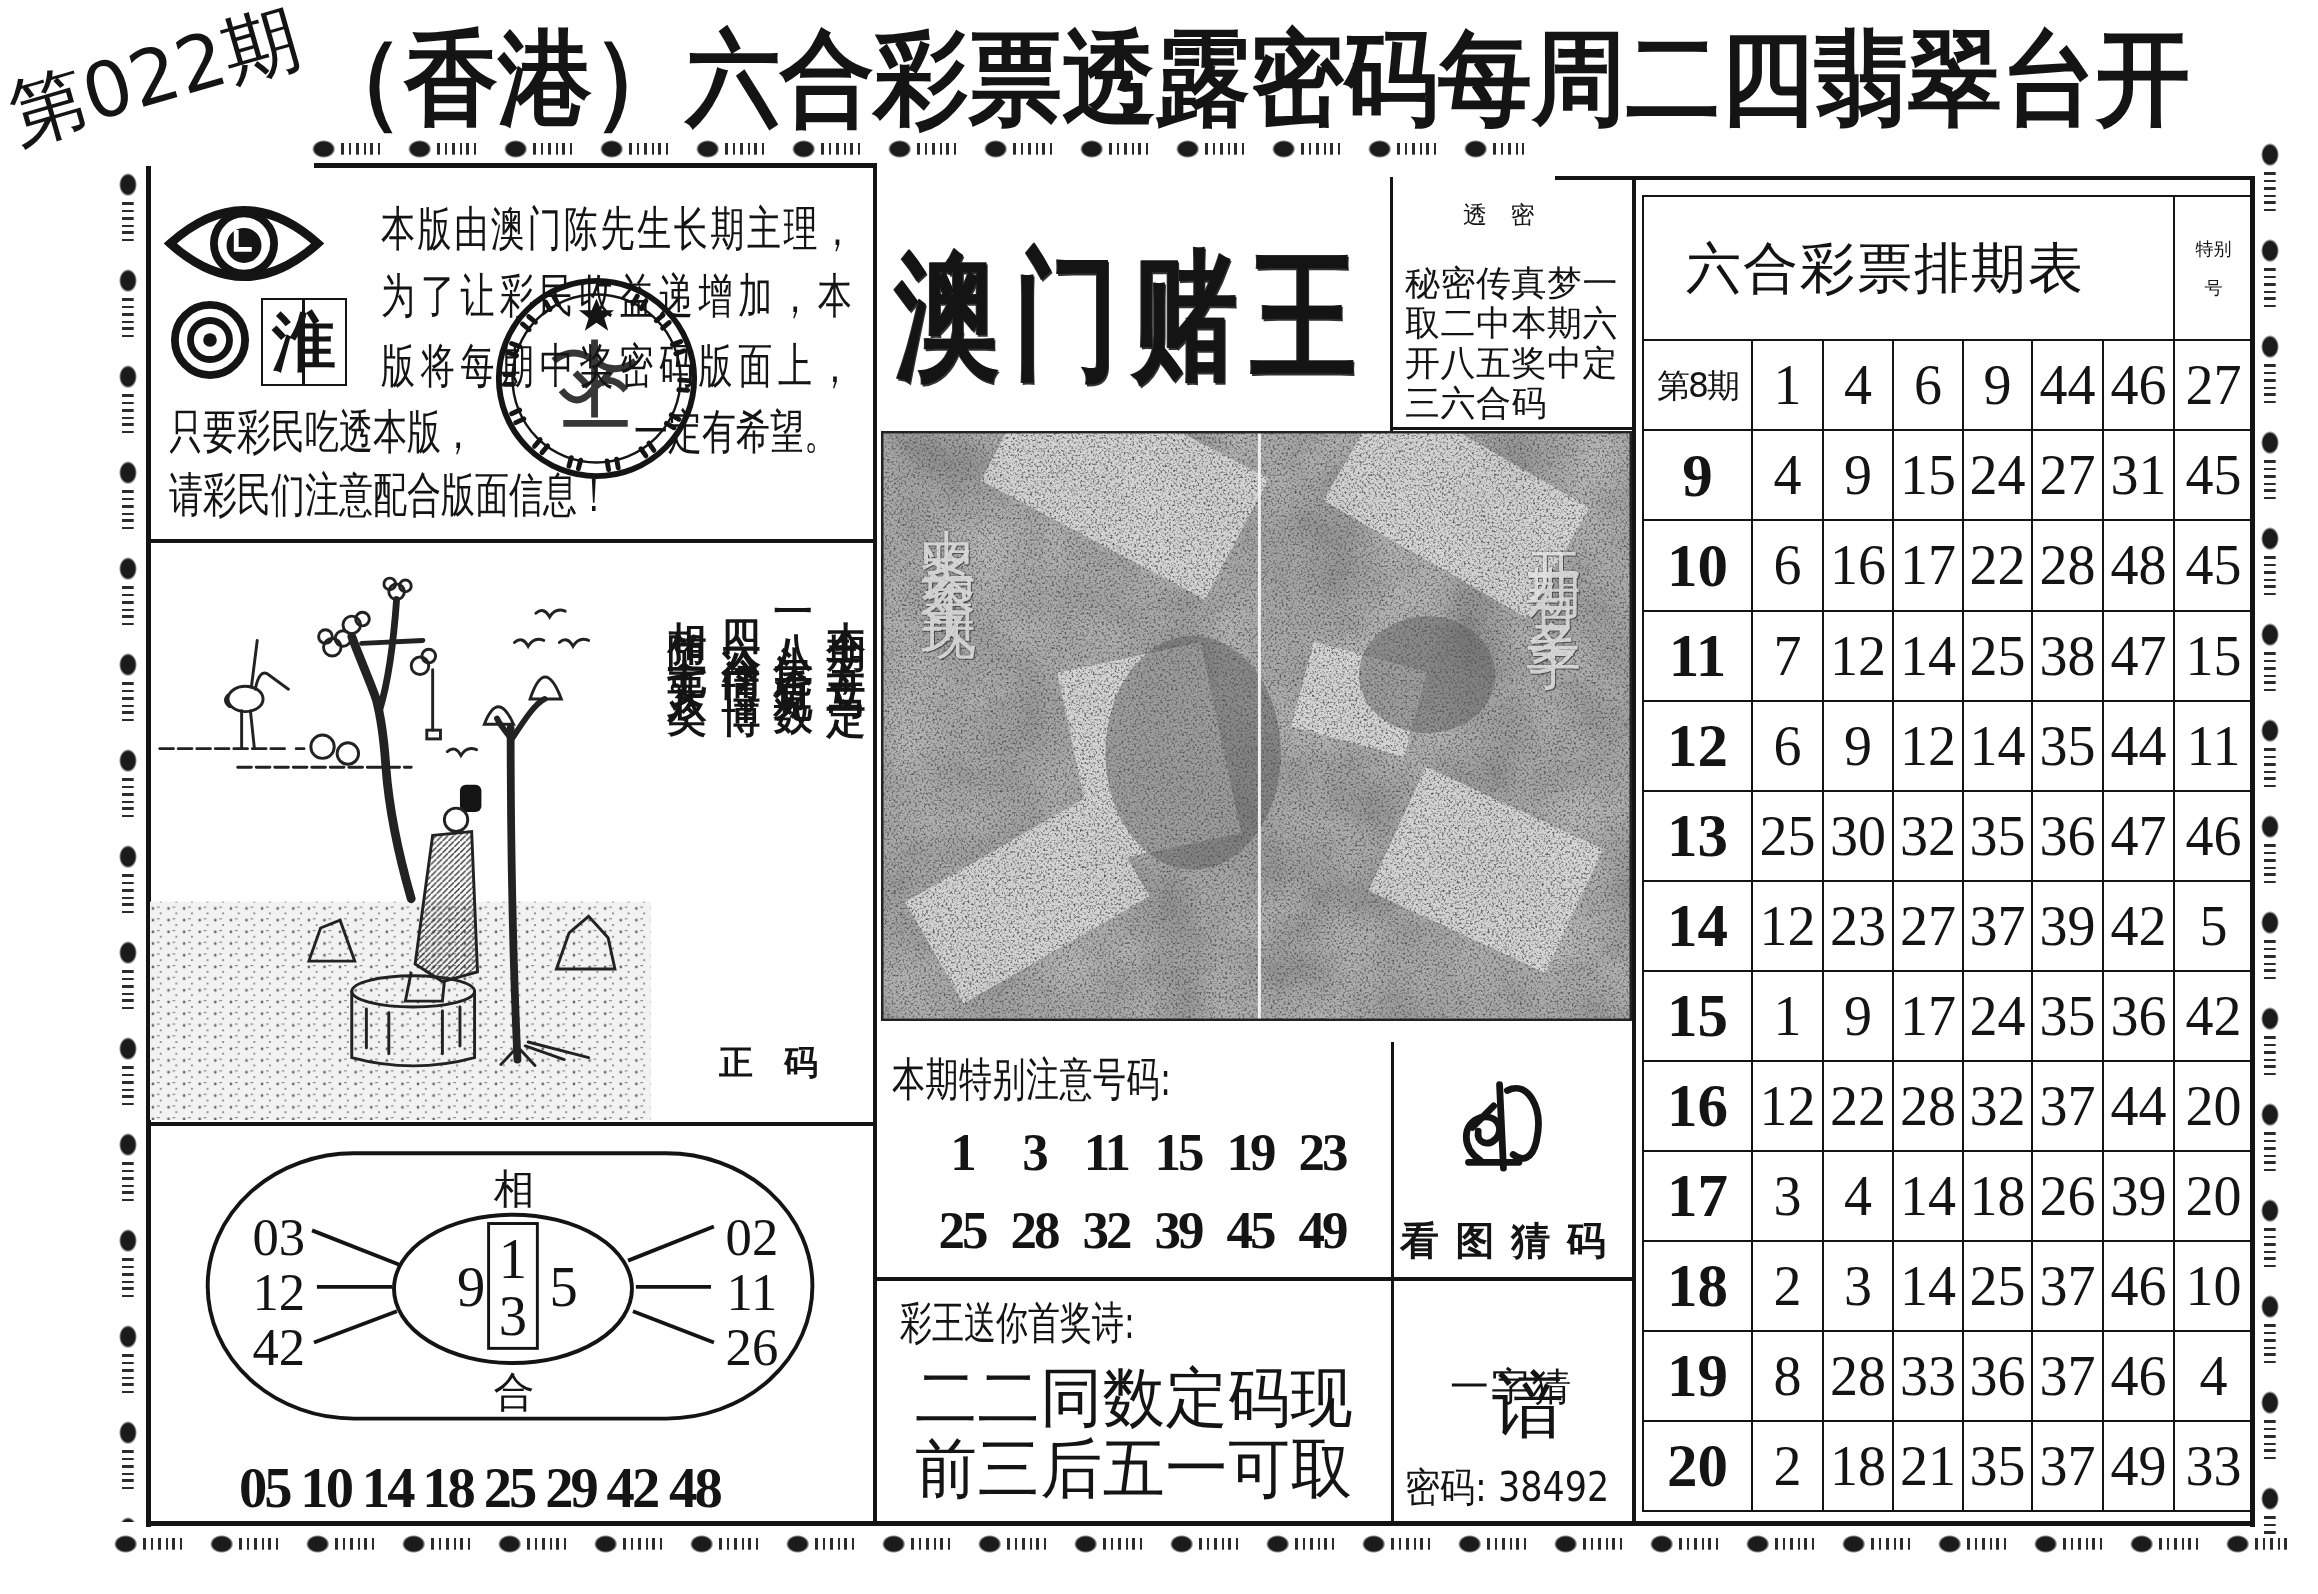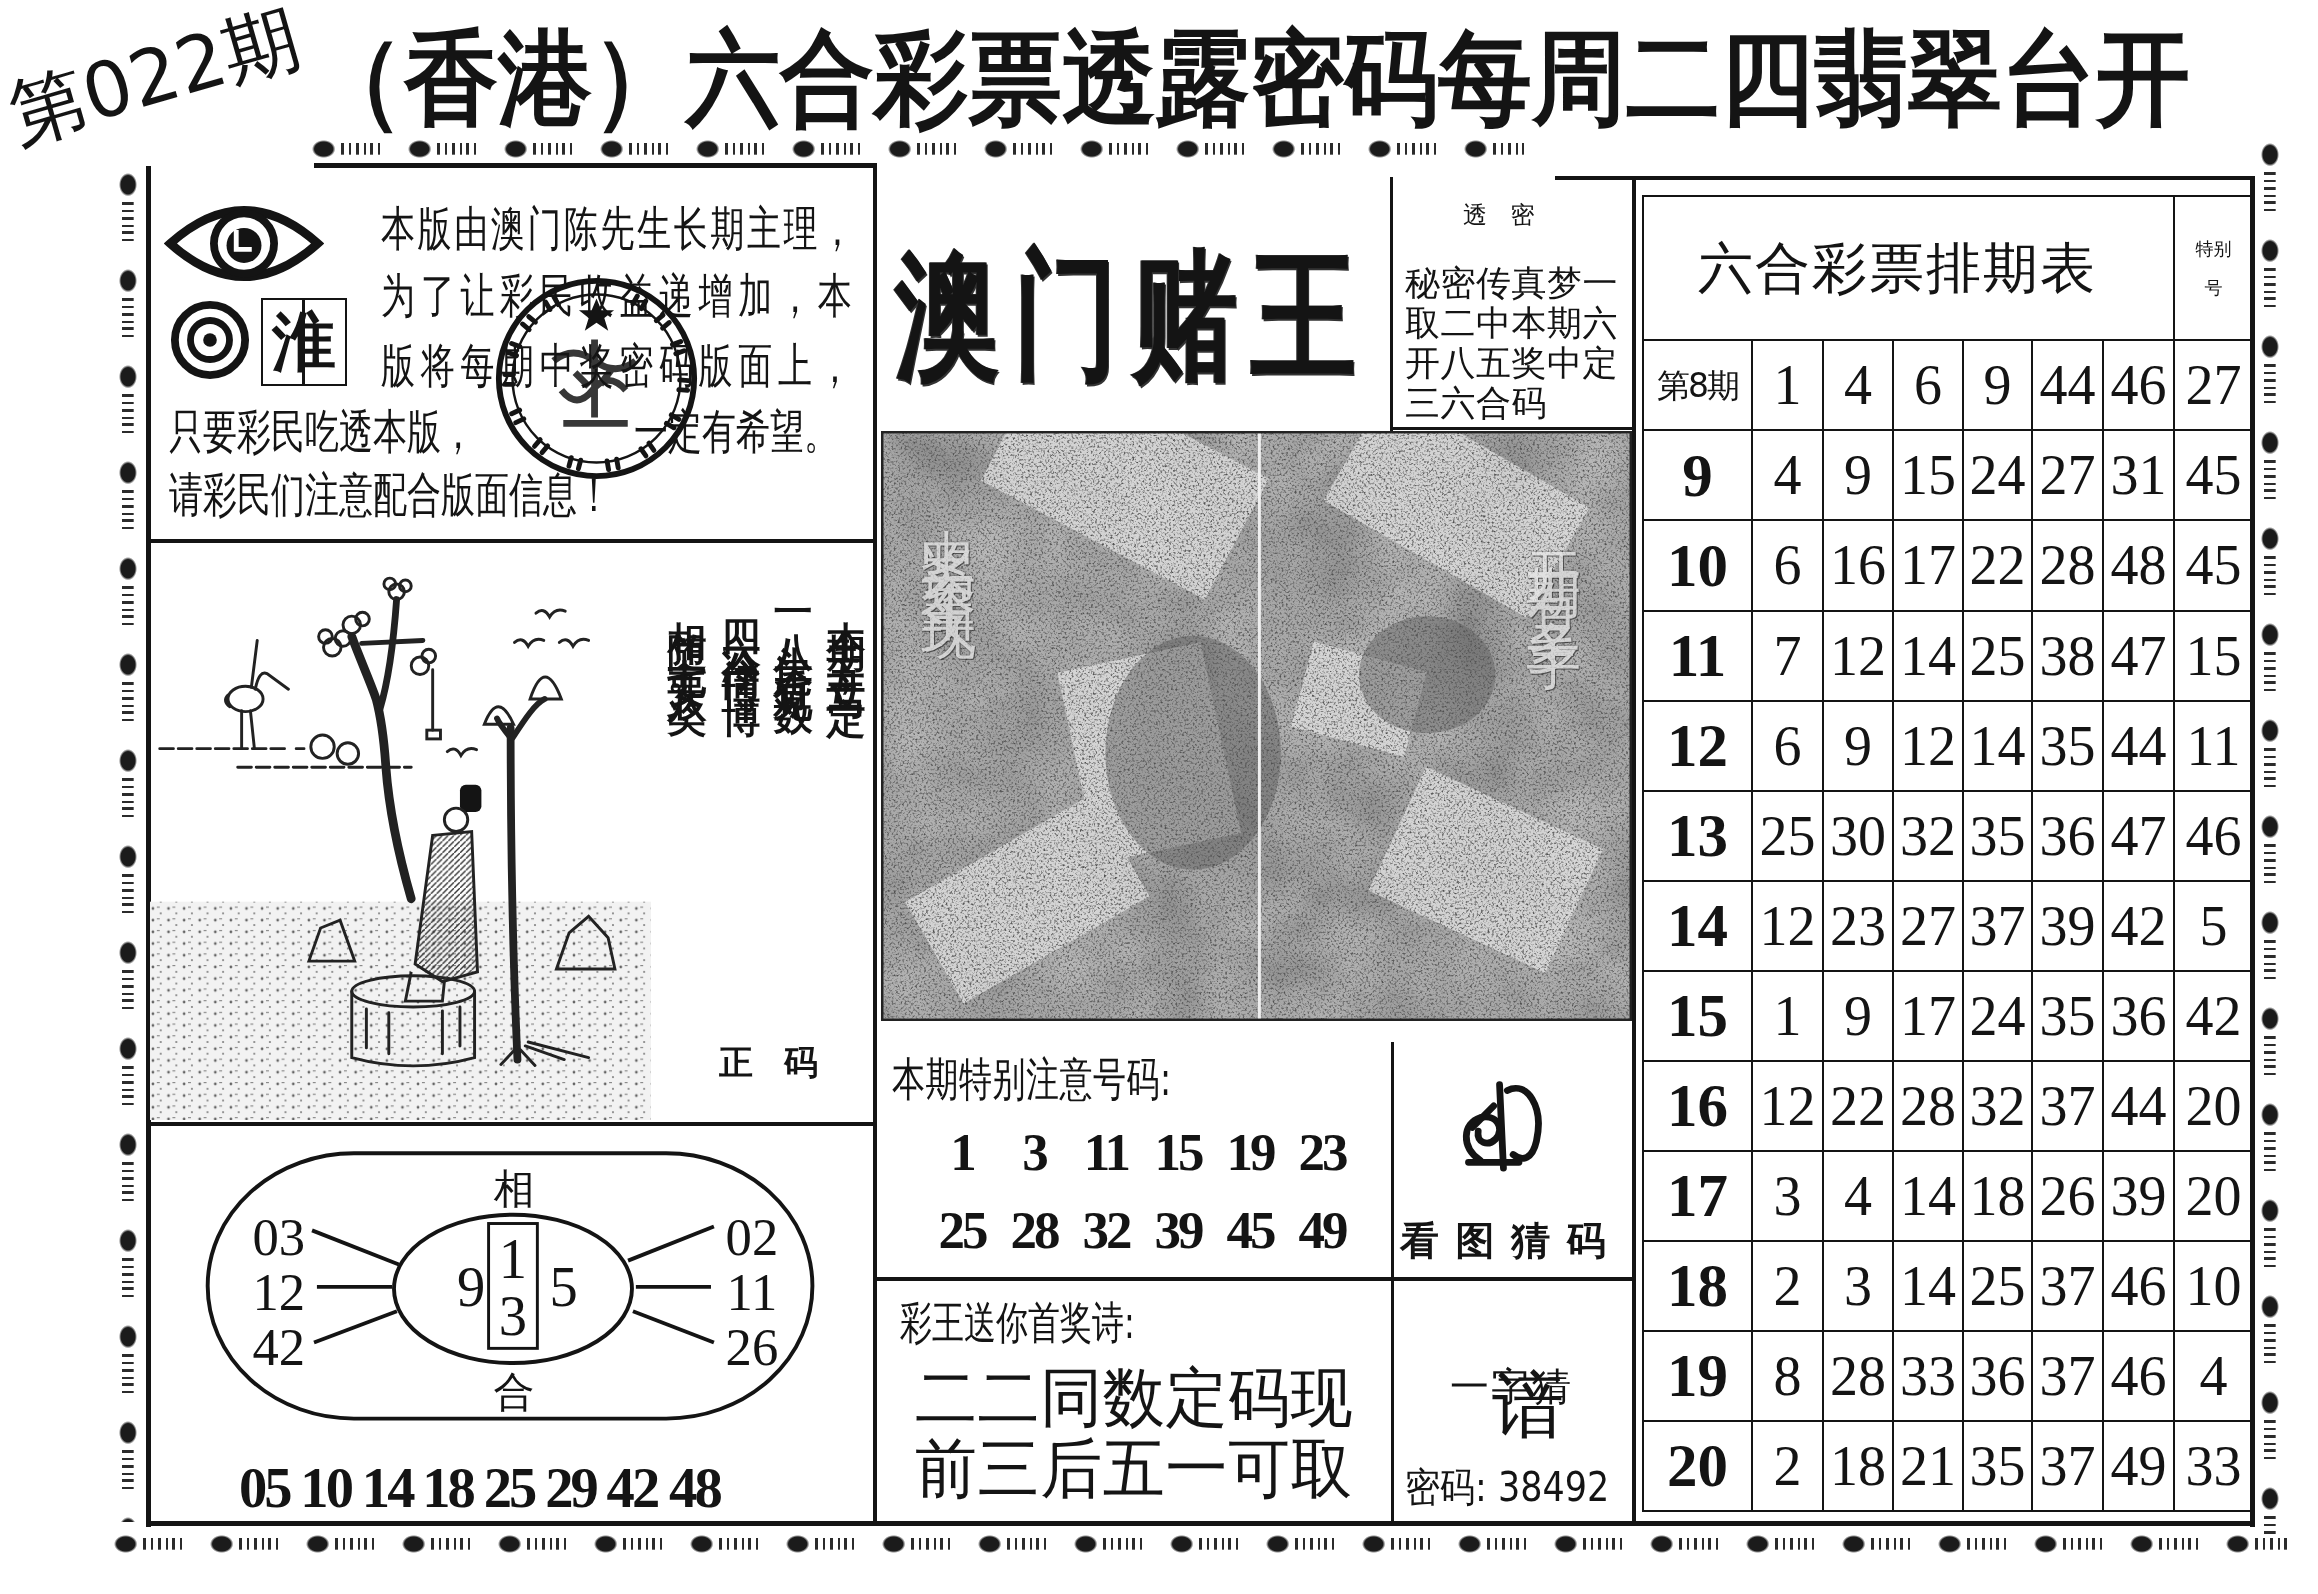--- a/index.html
+++ b/index.html
@@ -61,21 +61,21 @@
 
 .guess-label { position: absolute; left: 1450px; top: 1367px; font-size: 39px; letter-spacing: 2px; }
 .guess-char { position: absolute; left: 1492px; top: 1369px; font-size: 72px; }
 .guess-code { position: absolute; left: 1405px; top: 1468px; font-size: 35px; transform-origin: 0 0; transform: scaleY(1.15); }
 
 
 .sched { position: absolute; left: 1642px; top: 195px; width: 611px; height: 1317px; border-collapse: collapse; table-layout: fixed; }
 .sched td { border: 2.9px solid #141414; text-align: center; vertical-align: middle; font-family: "Liberation Serif", serif; font-size: 56px; line-height: 1; padding: 0; white-space: nowrap; overflow: hidden; }
 .sched tr.hdr { height: 101px; }
 .sched tr.row { height: 63px; }
-.sched td.title-cell { font-family: "DejaVu Sans", sans-serif; font-size: 55px; text-align: left; padding-left: 54px; letter-spacing: 2px; }
+.sched td.title-cell { font-family: "DejaVu Sans", sans-serif; font-size: 55px; text-align: left; padding-left: 42px; letter-spacing: 2px; }
 .sched td.sp-hdr { font-family: "DejaVu Sans", sans-serif; font-size: 18px; line-height: 39px; }
 .sched td.per { font-size: 61px; font-weight: bold; }
 .sched td.per.first { font-family: "DejaVu Sans", sans-serif; font-size: 33px; font-weight: normal; letter-spacing: -2px; }
 </style>
 </head>
 <body>
 
 <div class="issue cjk">第022期</div>
 <div class="main-title cjk">（香港）六合彩票透露密码每周二四翡翠台开</div>
 

